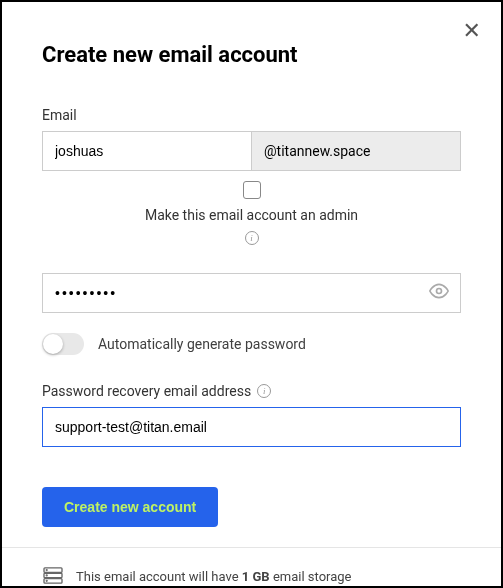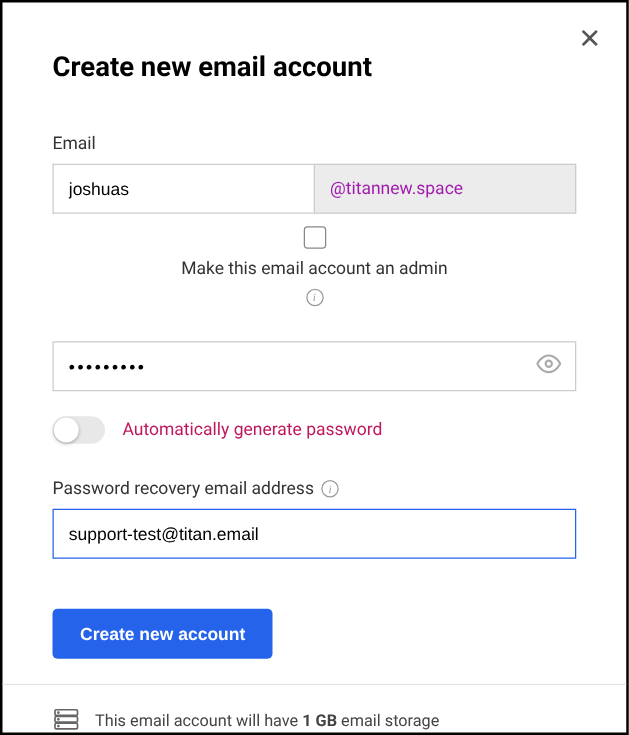--- a/index.html
+++ b/index.html
@@ -58,21 +58,21 @@
   padding: 6px 12px;
   font-size: 14px;
   outline: none;
   height: 40px;
 }
 .domain-box {
   background: #ececec;
   border: 1px solid #ccc;
   padding: 10px 12px;
   font-size: 14px;
-  color: #a21caf;
+  color: #000000;
   width: 210px;
   height: 40px;
   display: flex;
   align-items: center;
 }
 .checkbox-row {
   display: flex;
   align-items: center;
   gap: 8px;
   margin-bottom: 28px;
@@ -140,34 +140,34 @@
   height: 20px;
   background: #fff;
   border-radius: 50%;
   position: absolute;
   top: 1px;
   left: 1px;
   box-shadow: 0 1px 3px rgba(0,0,0,0.3);
 }
 .toggle-label {
   font-size: 14px;
-  color: #be185d;
+  color: #404040;
 }
 .recovery-input {
   width: 100%;
   border: 1.5px solid #2563eb;
   padding: 10px 12px;
   font-size: 14px;
   outline: none;
   height: 40px;
   margin-bottom: 40px;
 }
 .submit-btn {
   background: #2563eb;
-  color: #ffffff;
+  color: #bef264;
   border: none;
   padding: 12px 22px;
   font-size: 14px;
   font-weight: 600;
   border-radius: 4px;
   cursor: pointer;
 }
 .footer {
   border-top: 1px solid #e5e5e5;
   padding: 18px 40px;

